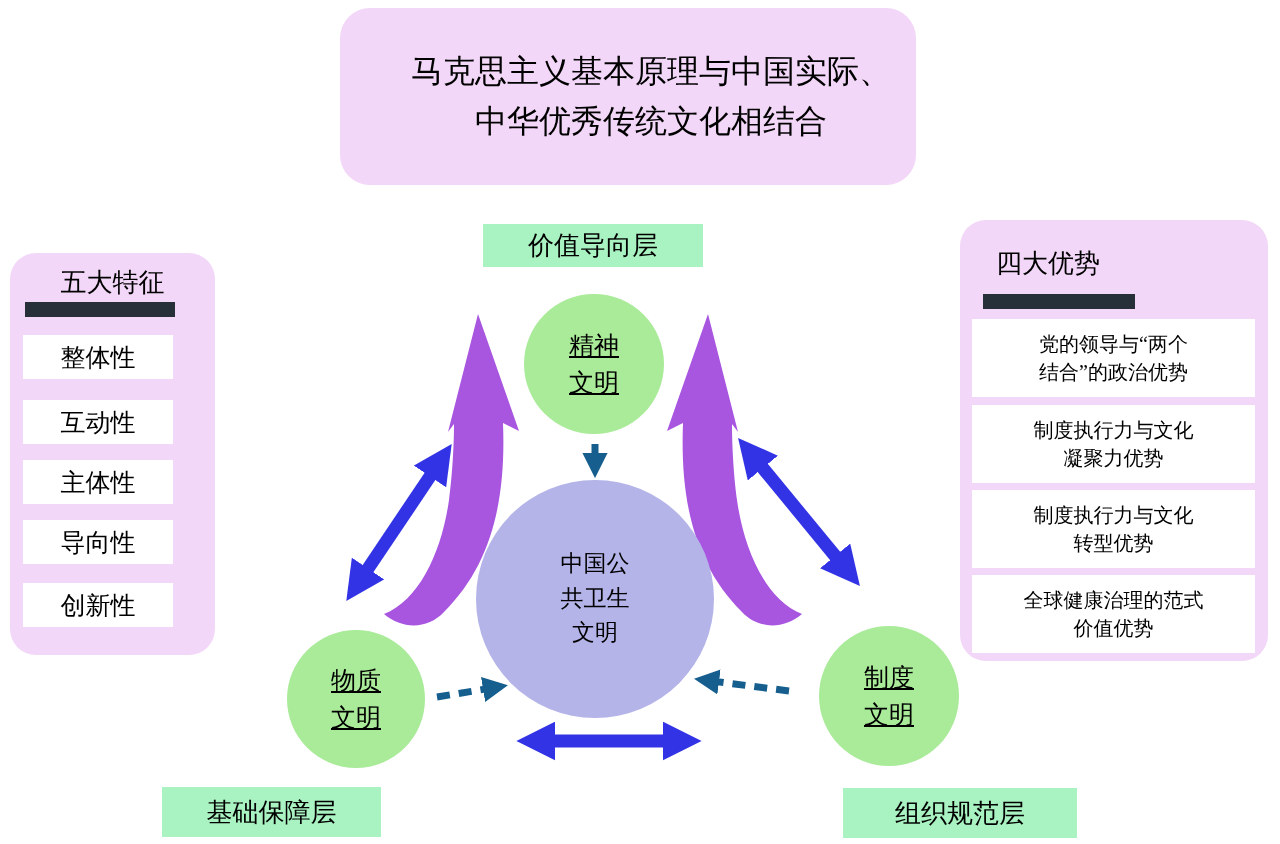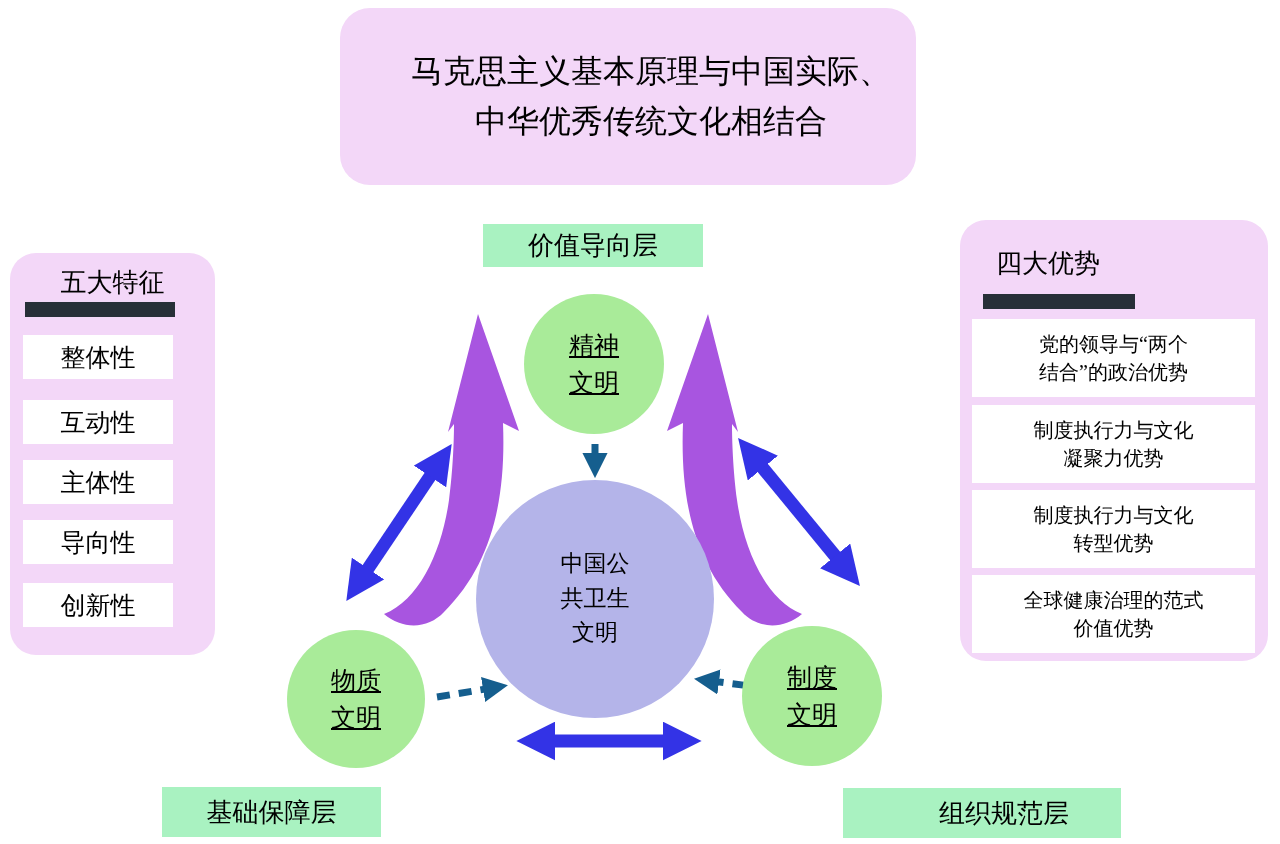--- a/index.html
+++ b/index.html
@@ -51,31 +51,31 @@
   }
 
   
   .layer-label{
     position:absolute;background:var(--label-mint);
     display:flex;align-items:center;justify-content:center;
     font-size:26px;
   }
   .layer-top{left:483px;top:224px;width:220px;height:43px;}
   .layer-bl{left:162px;top:787px;width:219px;height:50px;}
-  .layer-br{left:843px;top:788px;width:234px;height:50px;padding-left:44px;}
+  .layer-br{left:843px;top:788px;width:234px;height:50px;}
 
   
   .circle{
     position:absolute;border-radius:50%;
     display:flex;align-items:center;justify-content:center;text-align:center;
   }
   .circle-green{background:var(--circle-green);font-size:25px;line-height:1.5;text-decoration:underline;}
   .circle-spirit{left:524px;top:294px;width:140px;height:140px;}
   .circle-material{left:287px;top:630px;width:138px;height:138px;}
-  .circle-institution{left:742px;top:626px;width:140px;height:140px;}
+  .circle-institution{left:819px;top:626px;width:140px;height:140px;}
   .circle-center{
     left:476px;top:480px;width:238px;height:238px;background:var(--center-lavender);
     font-size:23px;line-height:1.5;
   }
 
   .arrows-layer{position:absolute;left:0;top:0;width:1280px;height:844px;}
 </style>
 </head>
 <body>
 

